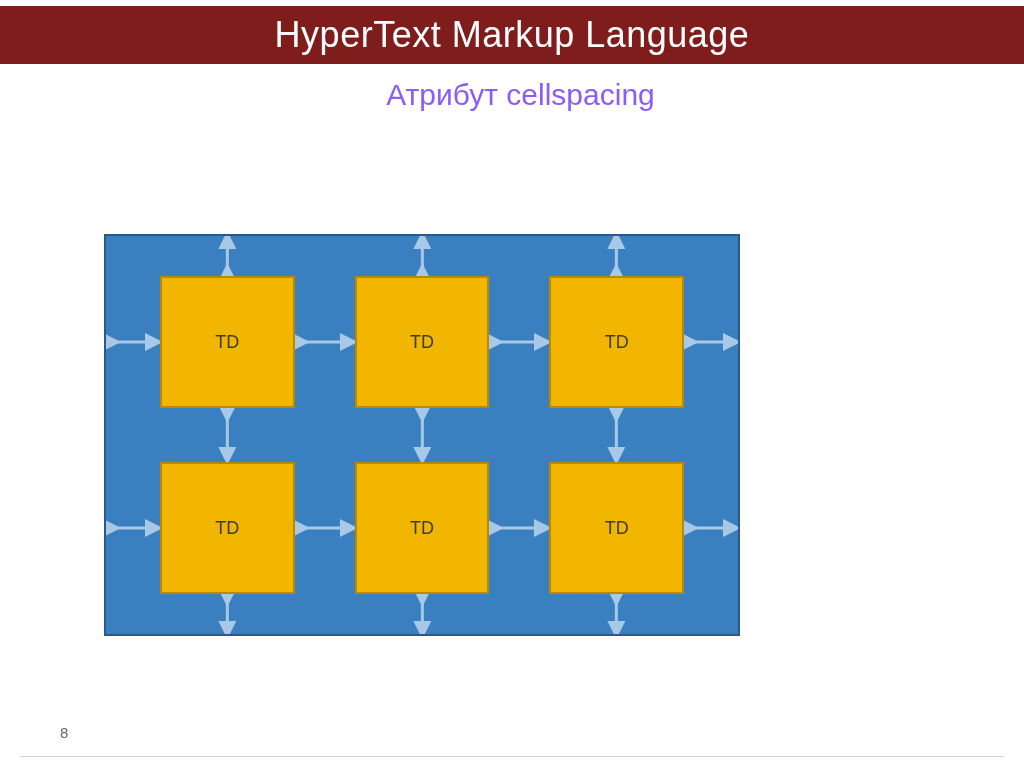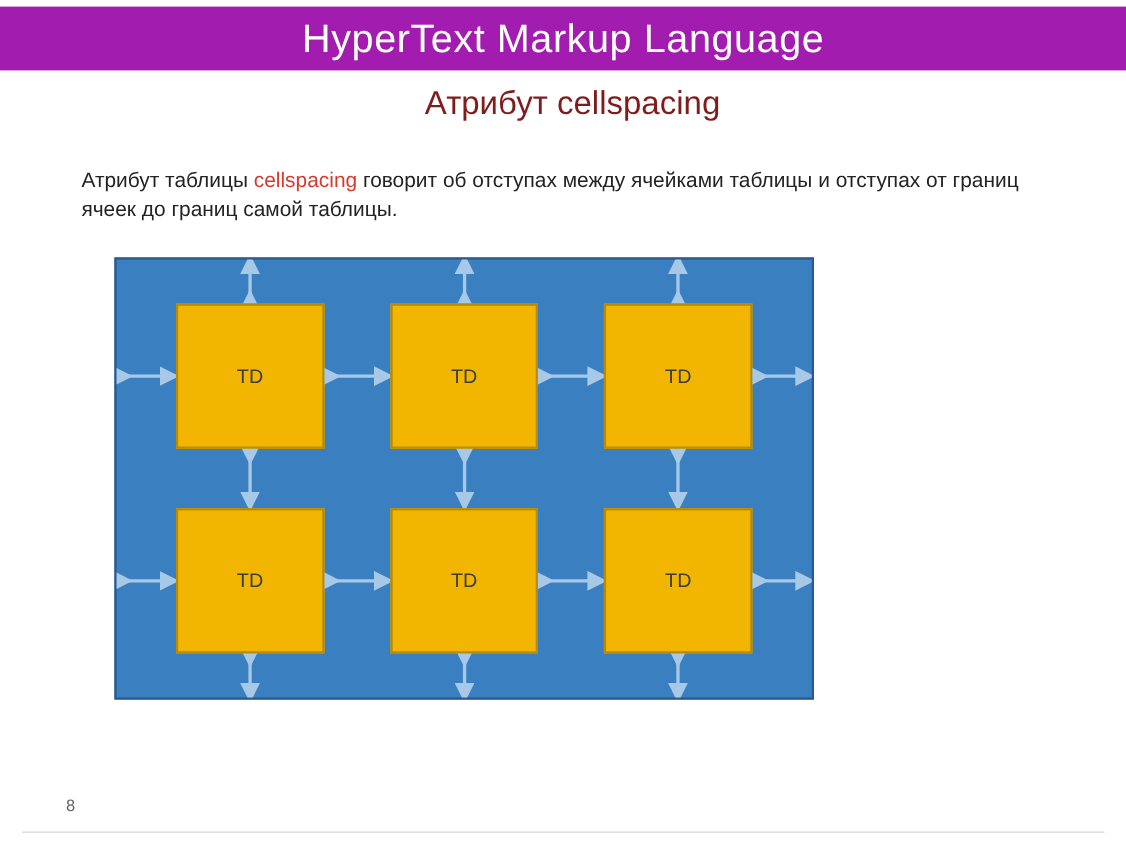--- a/index.html
+++ b/index.html
@@ -1,30 +1,30 @@
 <!DOCTYPE html>
 <html><head>
 <meta charset="utf-8">
 <style>
   * { box-sizing: border-box; margin: 0; padding: 0; }
   html, body { width: 1024px; height: 767px; font-family: "Segoe UI", Arial, sans-serif; background: #fff; color: #3a3a3a; }
   .slide { position: relative; width: 1024px; height: 767px; background: #fff; }
 
   .title-bar {
     position: absolute; left: 0; top: 6px; width: 100%; height: 58px;
-    background: #a21caf; 
+    background: #7f1d1d; 
     display: flex; align-items: center; justify-content: center;
   }
   .title-bar span {
     color: #ffffff; font-size: 36px; font-weight: 300; letter-spacing: 0.5px;
   }
 
   .subtitle {
     position: absolute; left: 0; top: 78px; width: 100%;
-    text-align: center; color: #7f1d1d; font-size: 30px; font-weight: 400; padding-left: 17px;
+    text-align: center; color: #8b5cf6; font-size: 30px; font-weight: 400; padding-left: 17px;
   }
 
   .body-text {
     position: absolute; left: 74px; top: 152px; right: 60px;
     color: #232323; font-size: 19px; line-height: 1.35; font-weight: 400;
   }
   .body-text .kw { color: #d63a2e; }
 
   
   .table-frame {
@@ -56,23 +56,20 @@
 <body>
 
 <div class="slide">
 
   <div class="title-bar">
     <span>HyperText Markup Language</span>
   </div>
 
   <div class="subtitle">Атрибут cellspacing</div>
 
-  <div class="body-text">
-    <span>Атрибут таблицы </span><span class="kw">cellspacing</span><span> говорит об отступах между ячейками таблицы и отступах от границ ячеек до границ самой таблицы.</span>
-  </div>
 
   <div class="table-frame">
     <div class="grid">
 
       <div class="gap"></div>
       <div class="gap">
           <svg viewBox="0 0 100 40">
             <defs>
               <marker id="ahU" viewBox="0 0 10 10" refX="5" refY="5" markerWidth="6" markerHeight="6" orient="auto">
                 <path d="M0,0 L10,5 L0,10 z" fill="#a8c8e8"></path>

